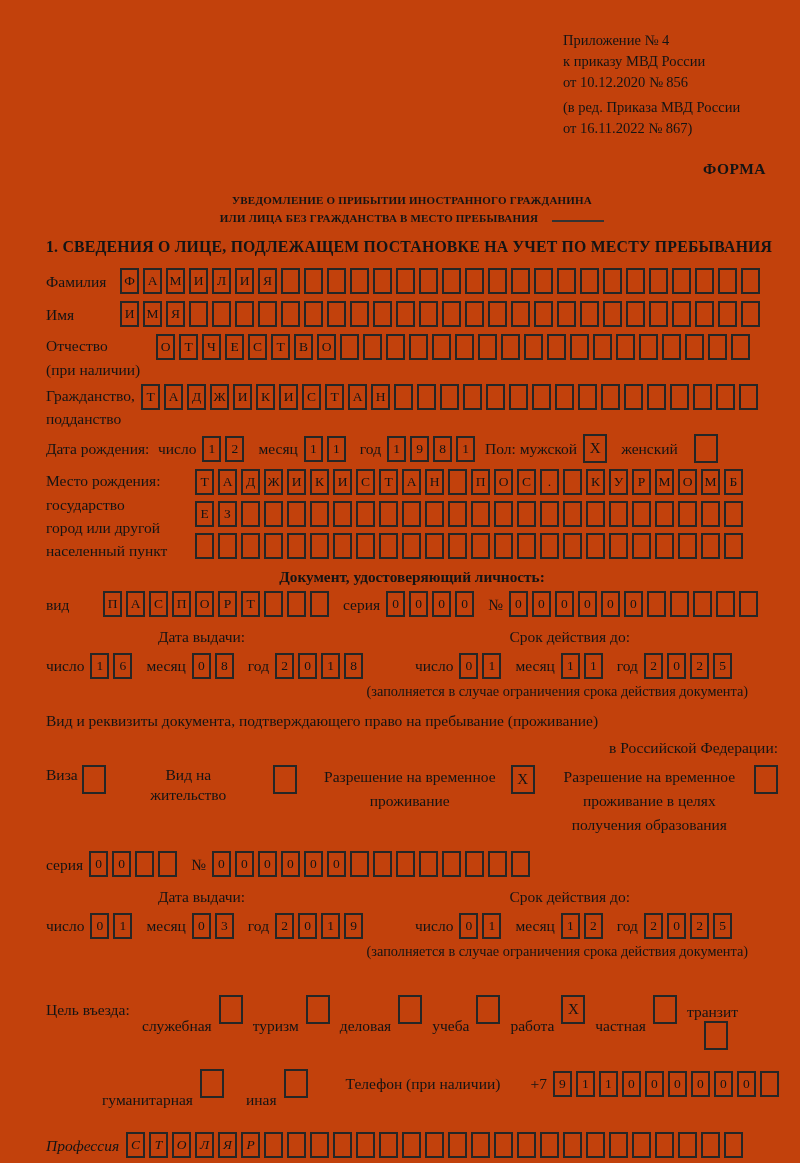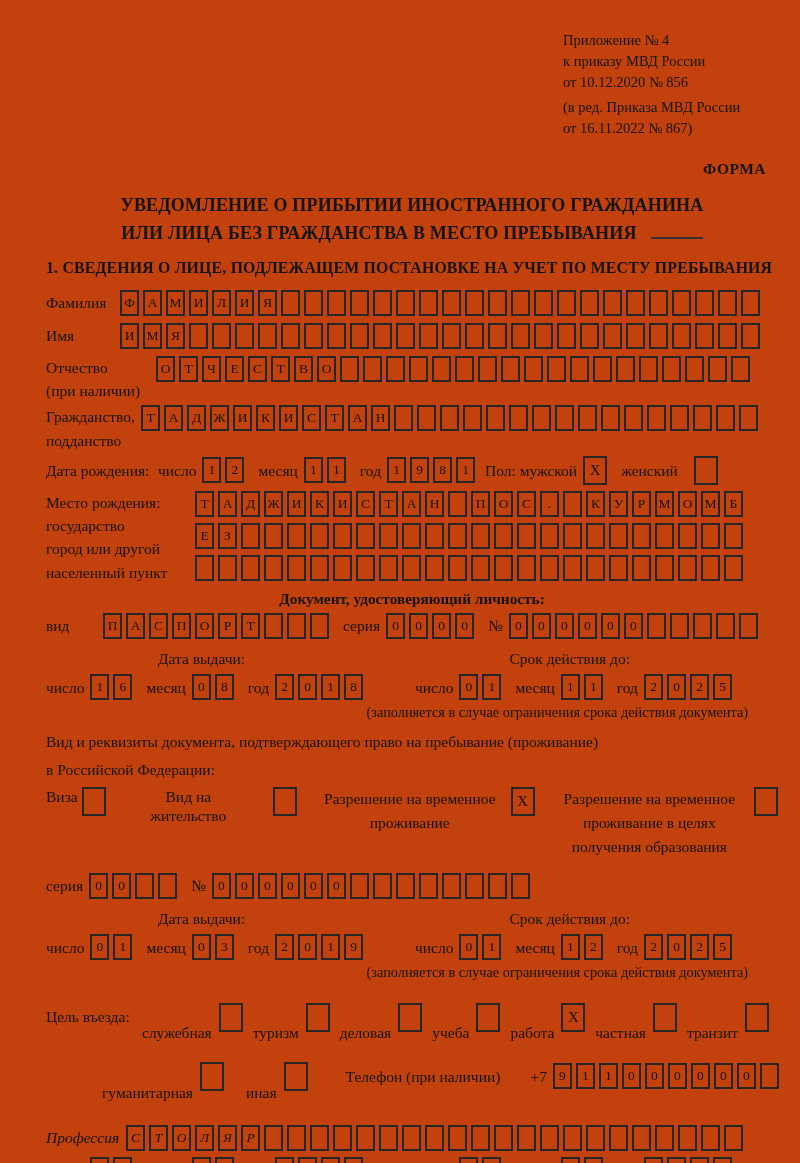--- a/index.html
+++ b/index.html
@@ -7,21 +7,21 @@
     width:800px;height:1163px;box-sizing:border-box;
     padding:30px 22px 0 46px;
     background:#c2410c;color:#141414;
     font-family:"Liberation Serif","DejaVu Serif",serif;
     font-size:15.5px;line-height:1.25;
     overflow:hidden;
   }
   .appendix{margin-left:auto;width:215px;font-size:14.5px;line-height:1.45;}
   .appendix .gap{margin-top:4px;}
   .forma{text-align:right;font-weight:bold;letter-spacing:.5px;margin:20px 12px 0 0;font-size:15.5px;}
-  .title{ text-align:center;font-weight:bold;font-size:18px;line-height:1.55;margin-top:14px;letter-spacing:.2px;}
+  .title{ text-align:center;font-weight:bold;font-size:11px;line-height:1.55;margin-top:14px;letter-spacing:.2px;}
   .blank-line{display:inline-block;width:52px;border-bottom:2px solid #333;margin-left:14px;vertical-align:baseline;}
   .sect{font-weight:bold;font-size:15.8px;margin-top:10px;letter-spacing:.2px;}
 
   .frow{display:flex;align-items:center;margin-top:7px;}
   .frow.top{align-items:flex-start;}
   .flabel{flex:0 0 auto;}
   .w74{width:74px;} .w110{width:110px;} .w95{width:95px;} .w149{width:149px;} .w80{width:80px;}
   .stack div{line-height:1.5;}
 
   .cells{display:inline-flex;flex:0 0 auto;}
@@ -408,21 +408,21 @@
           <span class="cell">2</span>
           <span class="cell">0</span>
           <span class="cell">2</span>
           <span class="cell">5</span>
         </span>
     </span>
   </div>
   <div class="note-right">(заполняется в случае ограничения срока действия документа)</div>
 
   <div class="mt10">Вид и реквизиты документа, подтверждающего право на пребывание (проживание)</div>
-  <div class="mt4" style="margin-top:8px;">в Российской Федерации:</div>
+  <div class="mt4" style="margin-top:8px;text-align:right;">в Российской Федерации:</div>
 
   <div class="optrow">
     <span class="olabel" style="margin-right:4px;">Виза</span>
     <span class="checkbox"></span>
     <span class="olabel" style="margin-left:22px;">Вид на жительство</span>
     <span class="checkbox" style="margin-left:14px;"></span>
     <span class="optwrap" style="margin-left:22px;">Разрешение на временное проживание</span>
     <span class="checkbox">X</span>
     <span class="optwrap" style="margin-left:20px;width:196px;">Разрешение на временное проживание в целях получения образования</span>
     <span class="checkbox"></span>
@@ -520,21 +520,21 @@
       <span class="checkbox"></span>
     </span>
     <span class="pitem">
       <span class="plabel">работа</span>
       <span class="checkbox">X</span>
     </span>
     <span class="pitem">
       <span class="plabel">частная</span>
       <span class="checkbox"></span>
     </span>
-    <span class="pitem" style="margin-right:0;">
+    <span class="pitem" style="margin-right:0;flex-direction:column;">
       <span class="plabel">транзит</span>
       <span class="checkbox"></span>
     </span>
   </div>
 
   <div class="frow" style="margin-top:8px;margin-left:56px;">
     <span class="pitem">
       <span class="plabel">гуманитарная</span>
       <span class="checkbox"></span>
     </span>

